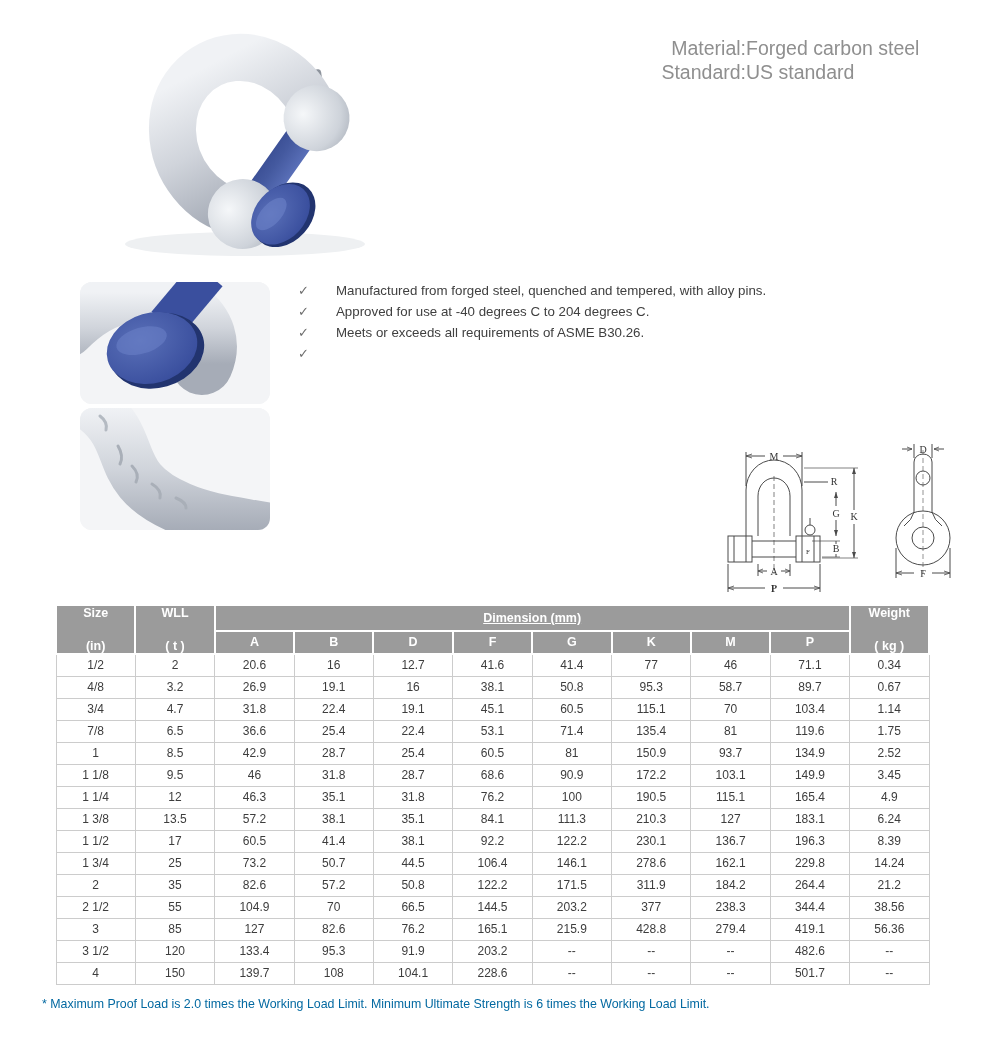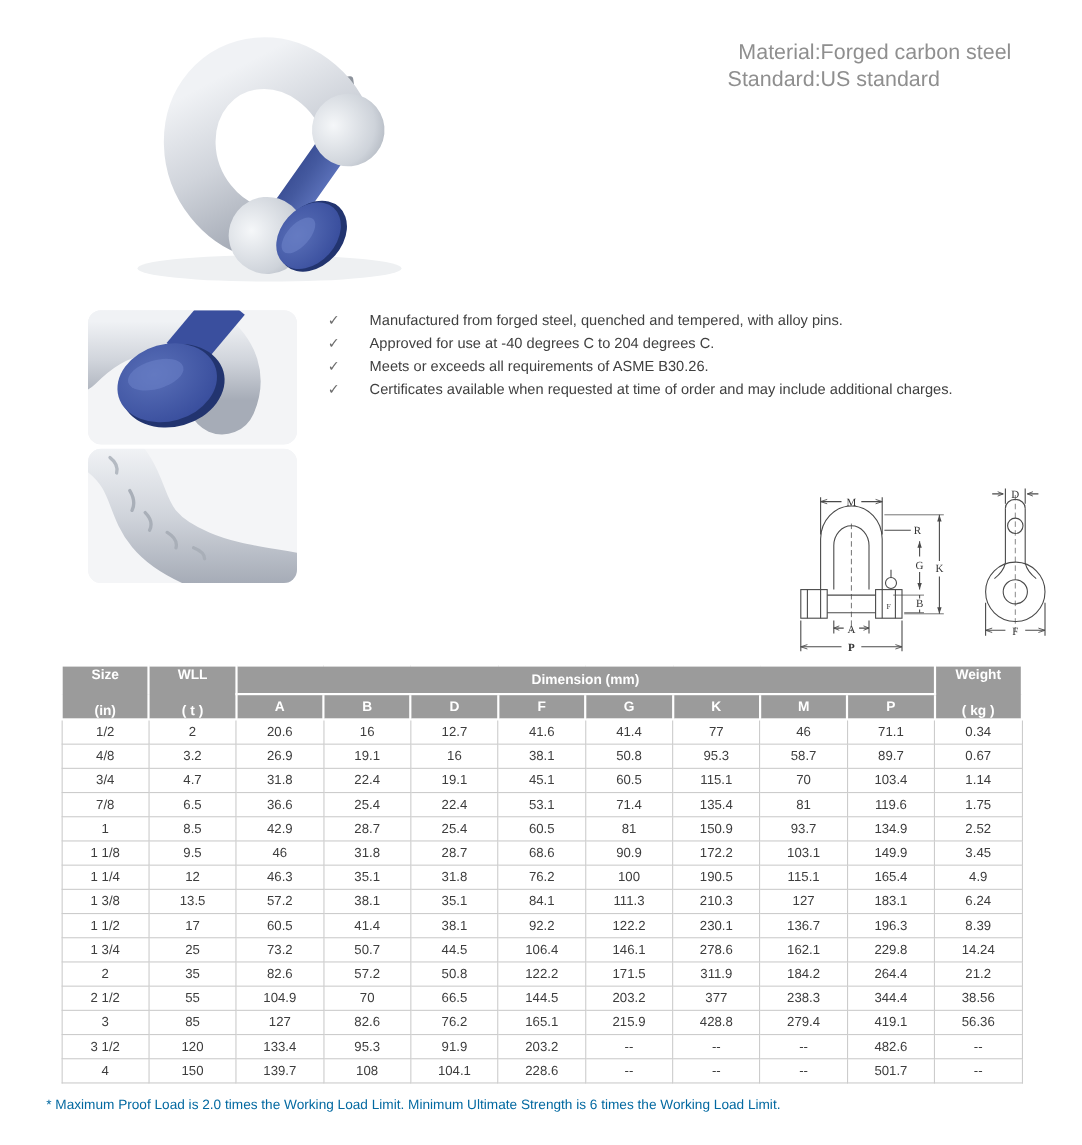--- a/index.html
+++ b/index.html
@@ -32,21 +32,21 @@
   .tech-drawing svg text { font-family:"Liberation Serif", serif; fill:#333; }
 
   
   .spec-table-wrap { position:absolute; left:55px; top:604px; width:875px; }
   table.spec-table { border-collapse:collapse; table-layout:fixed; width:875px; }
   table.spec-table col { width:9.0909%; }
   .spec-table thead th {
     background:#9b9b9b; color:#fff; font-weight:bold; font-size:12.5px;
     border:2px solid #ffffff; padding:0;
   }
-  .spec-table thead .th-top { height:24px; }
+  .spec-table thead .th-top { height:24px;text-decoration:underline; }
   .spec-table thead .th-sub { height:22px; }
   .spec-table thead .two-line { display:flex; flex-direction:column;
     justify-content:space-between; height:47px; }
   .spec-table tbody td {
     border:1px solid #cccccc; text-align:center; font-size:12px; color:#3d3d3d;
     height:22px; padding:0; background:#fff;
   }
   .footnote { position:absolute; left:42px; top:997px; font-size:12.4px; color:#0369a1; }
 </style>
 </head>
@@ -134,21 +134,20 @@
     <div class="feature-row">
       <span class="feature-check">✓</span>
       <span class="feature-text">Approved for use at -40 degrees C to 204 degrees C.</span>
     </div>
     <div class="feature-row">
       <span class="feature-check">✓</span>
       <span class="feature-text">Meets or exceeds all requirements of ASME B30.26.</span>
     </div>
     <div class="feature-row">
       <span class="feature-check">✓</span>
-      <span class="feature-text">Certificates available when requested at time of order and may include additional charges.</span>
     </div>
   </div>
 
   <div class="tech-drawing">
     <svg width="294" height="175" viewBox="0 0 294 175" stroke="#4a4a4a" stroke-width="1" fill="none" font-size="10">
 
       <g transform="translate(34,8)">
 
         <path d="M22,96 L22,50 A28,30 0 0 1 78,50 L78,96"></path>
         <path d="M34,96 L34,56 A16,18 0 0 1 66,56 L66,96"></path>

